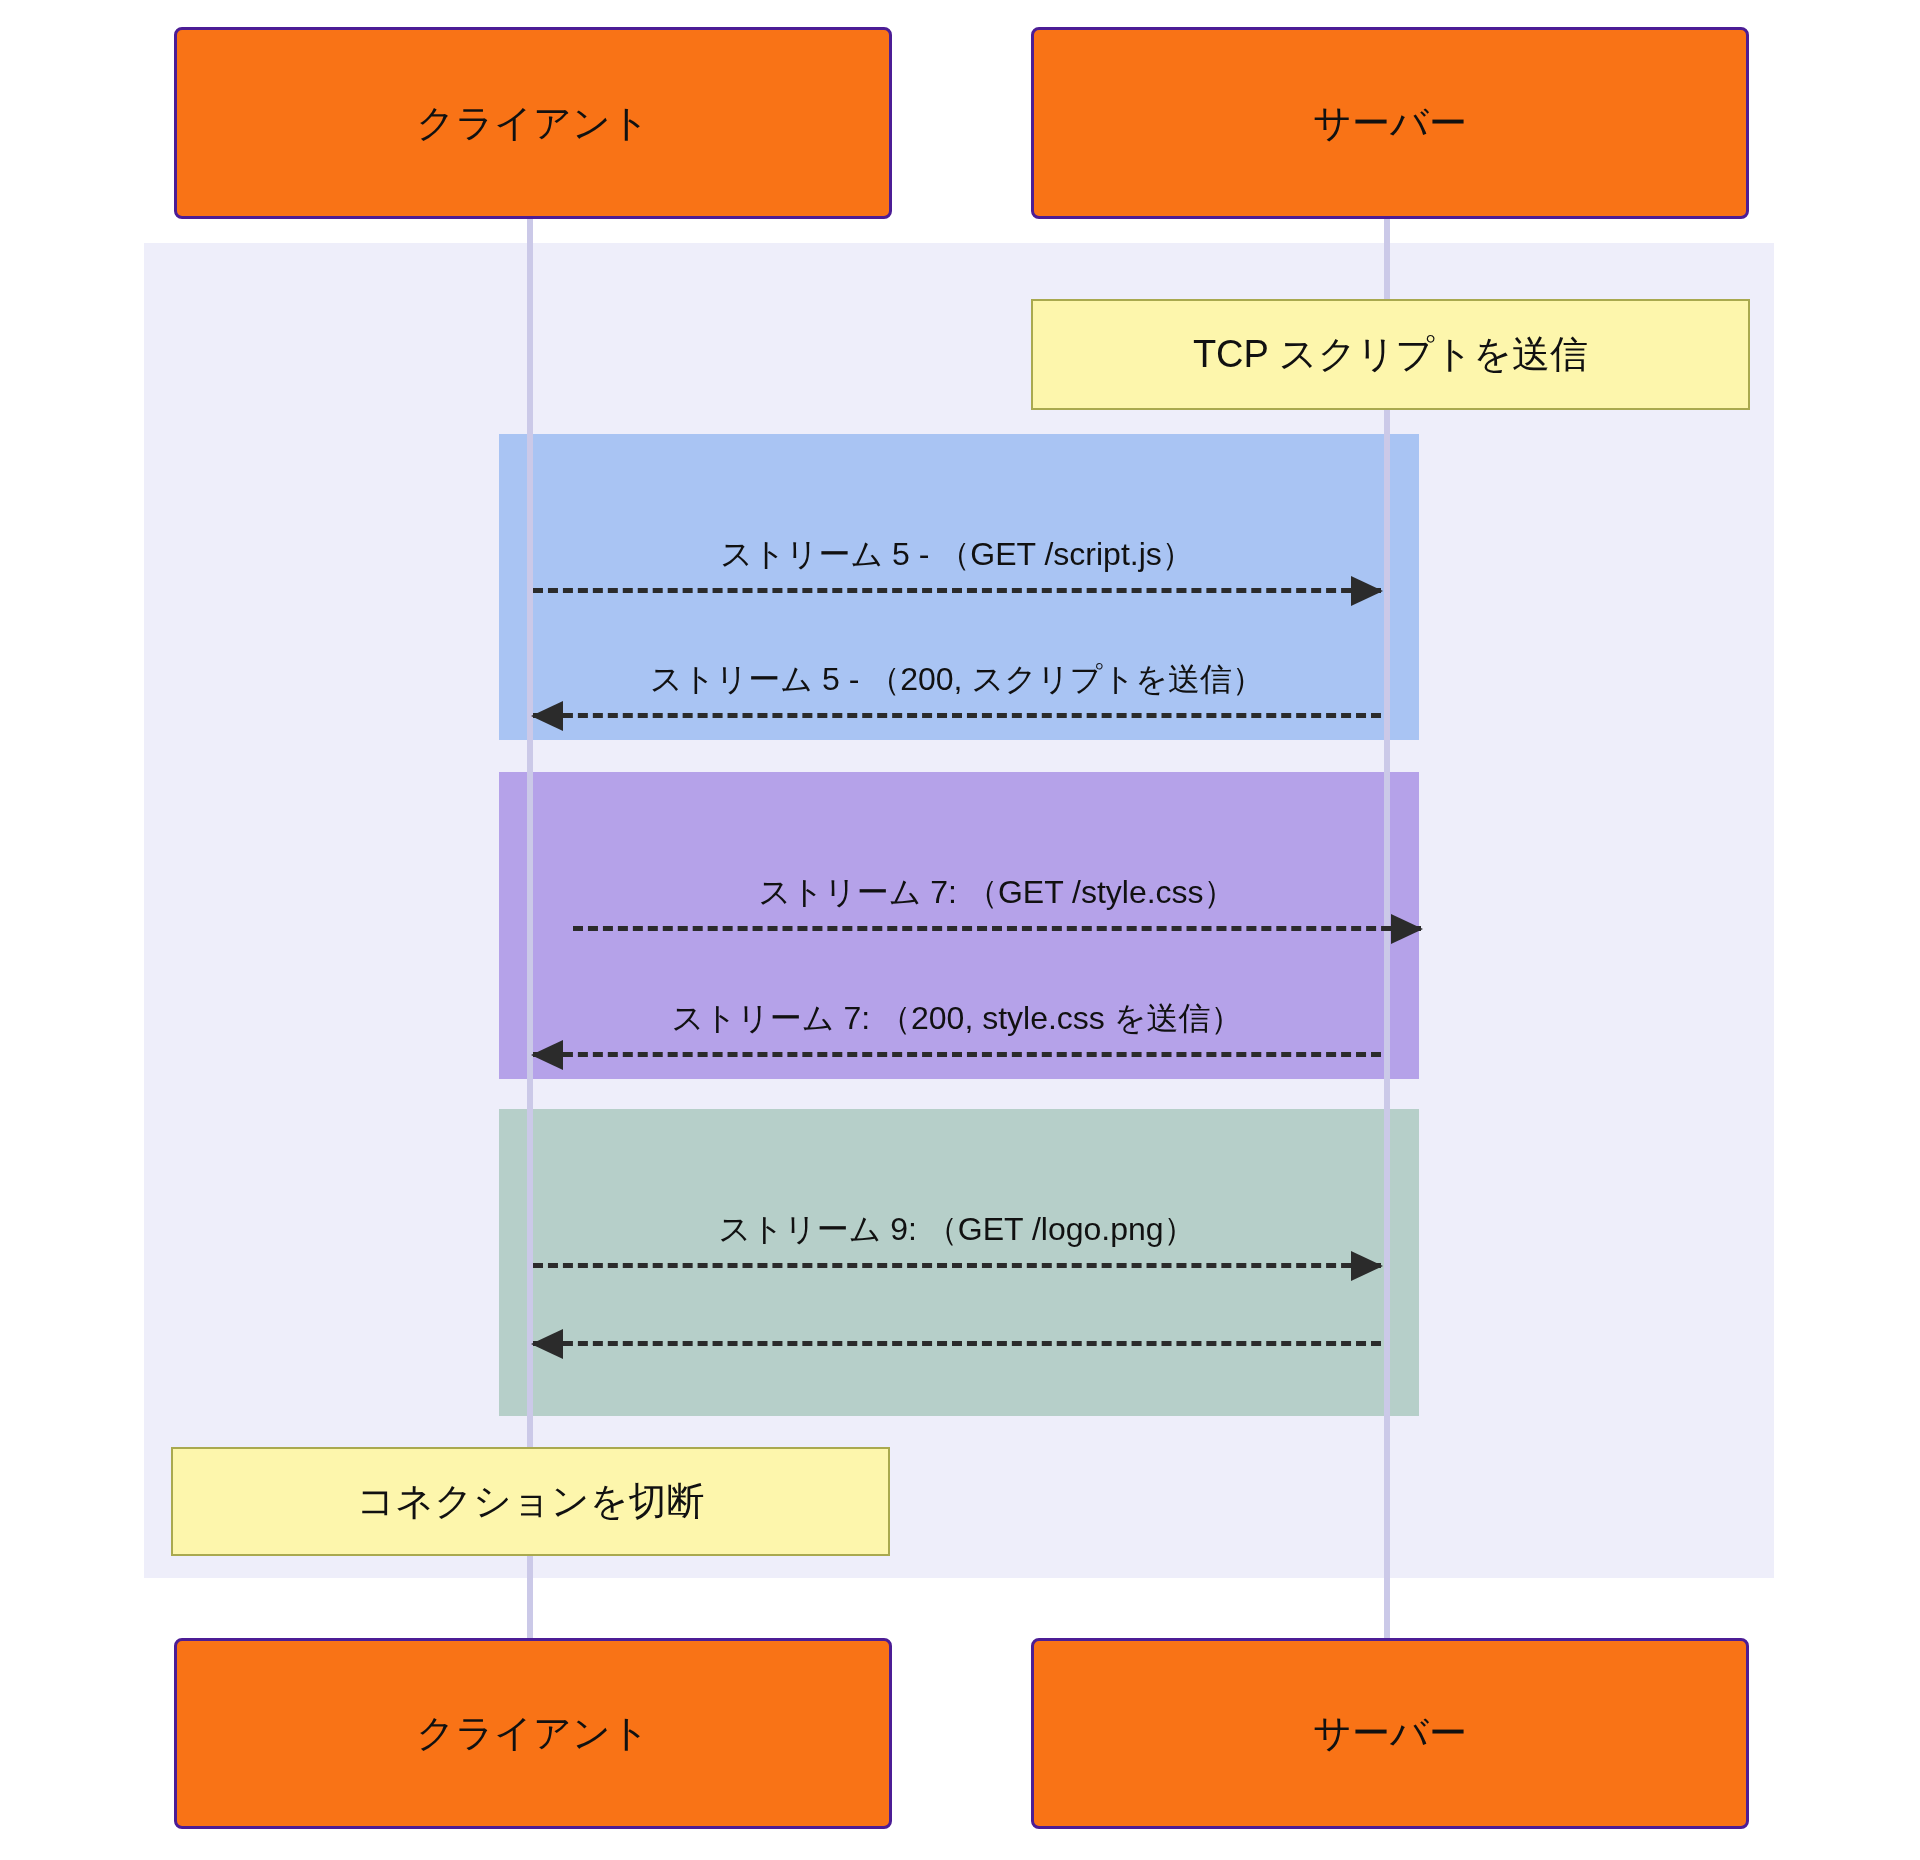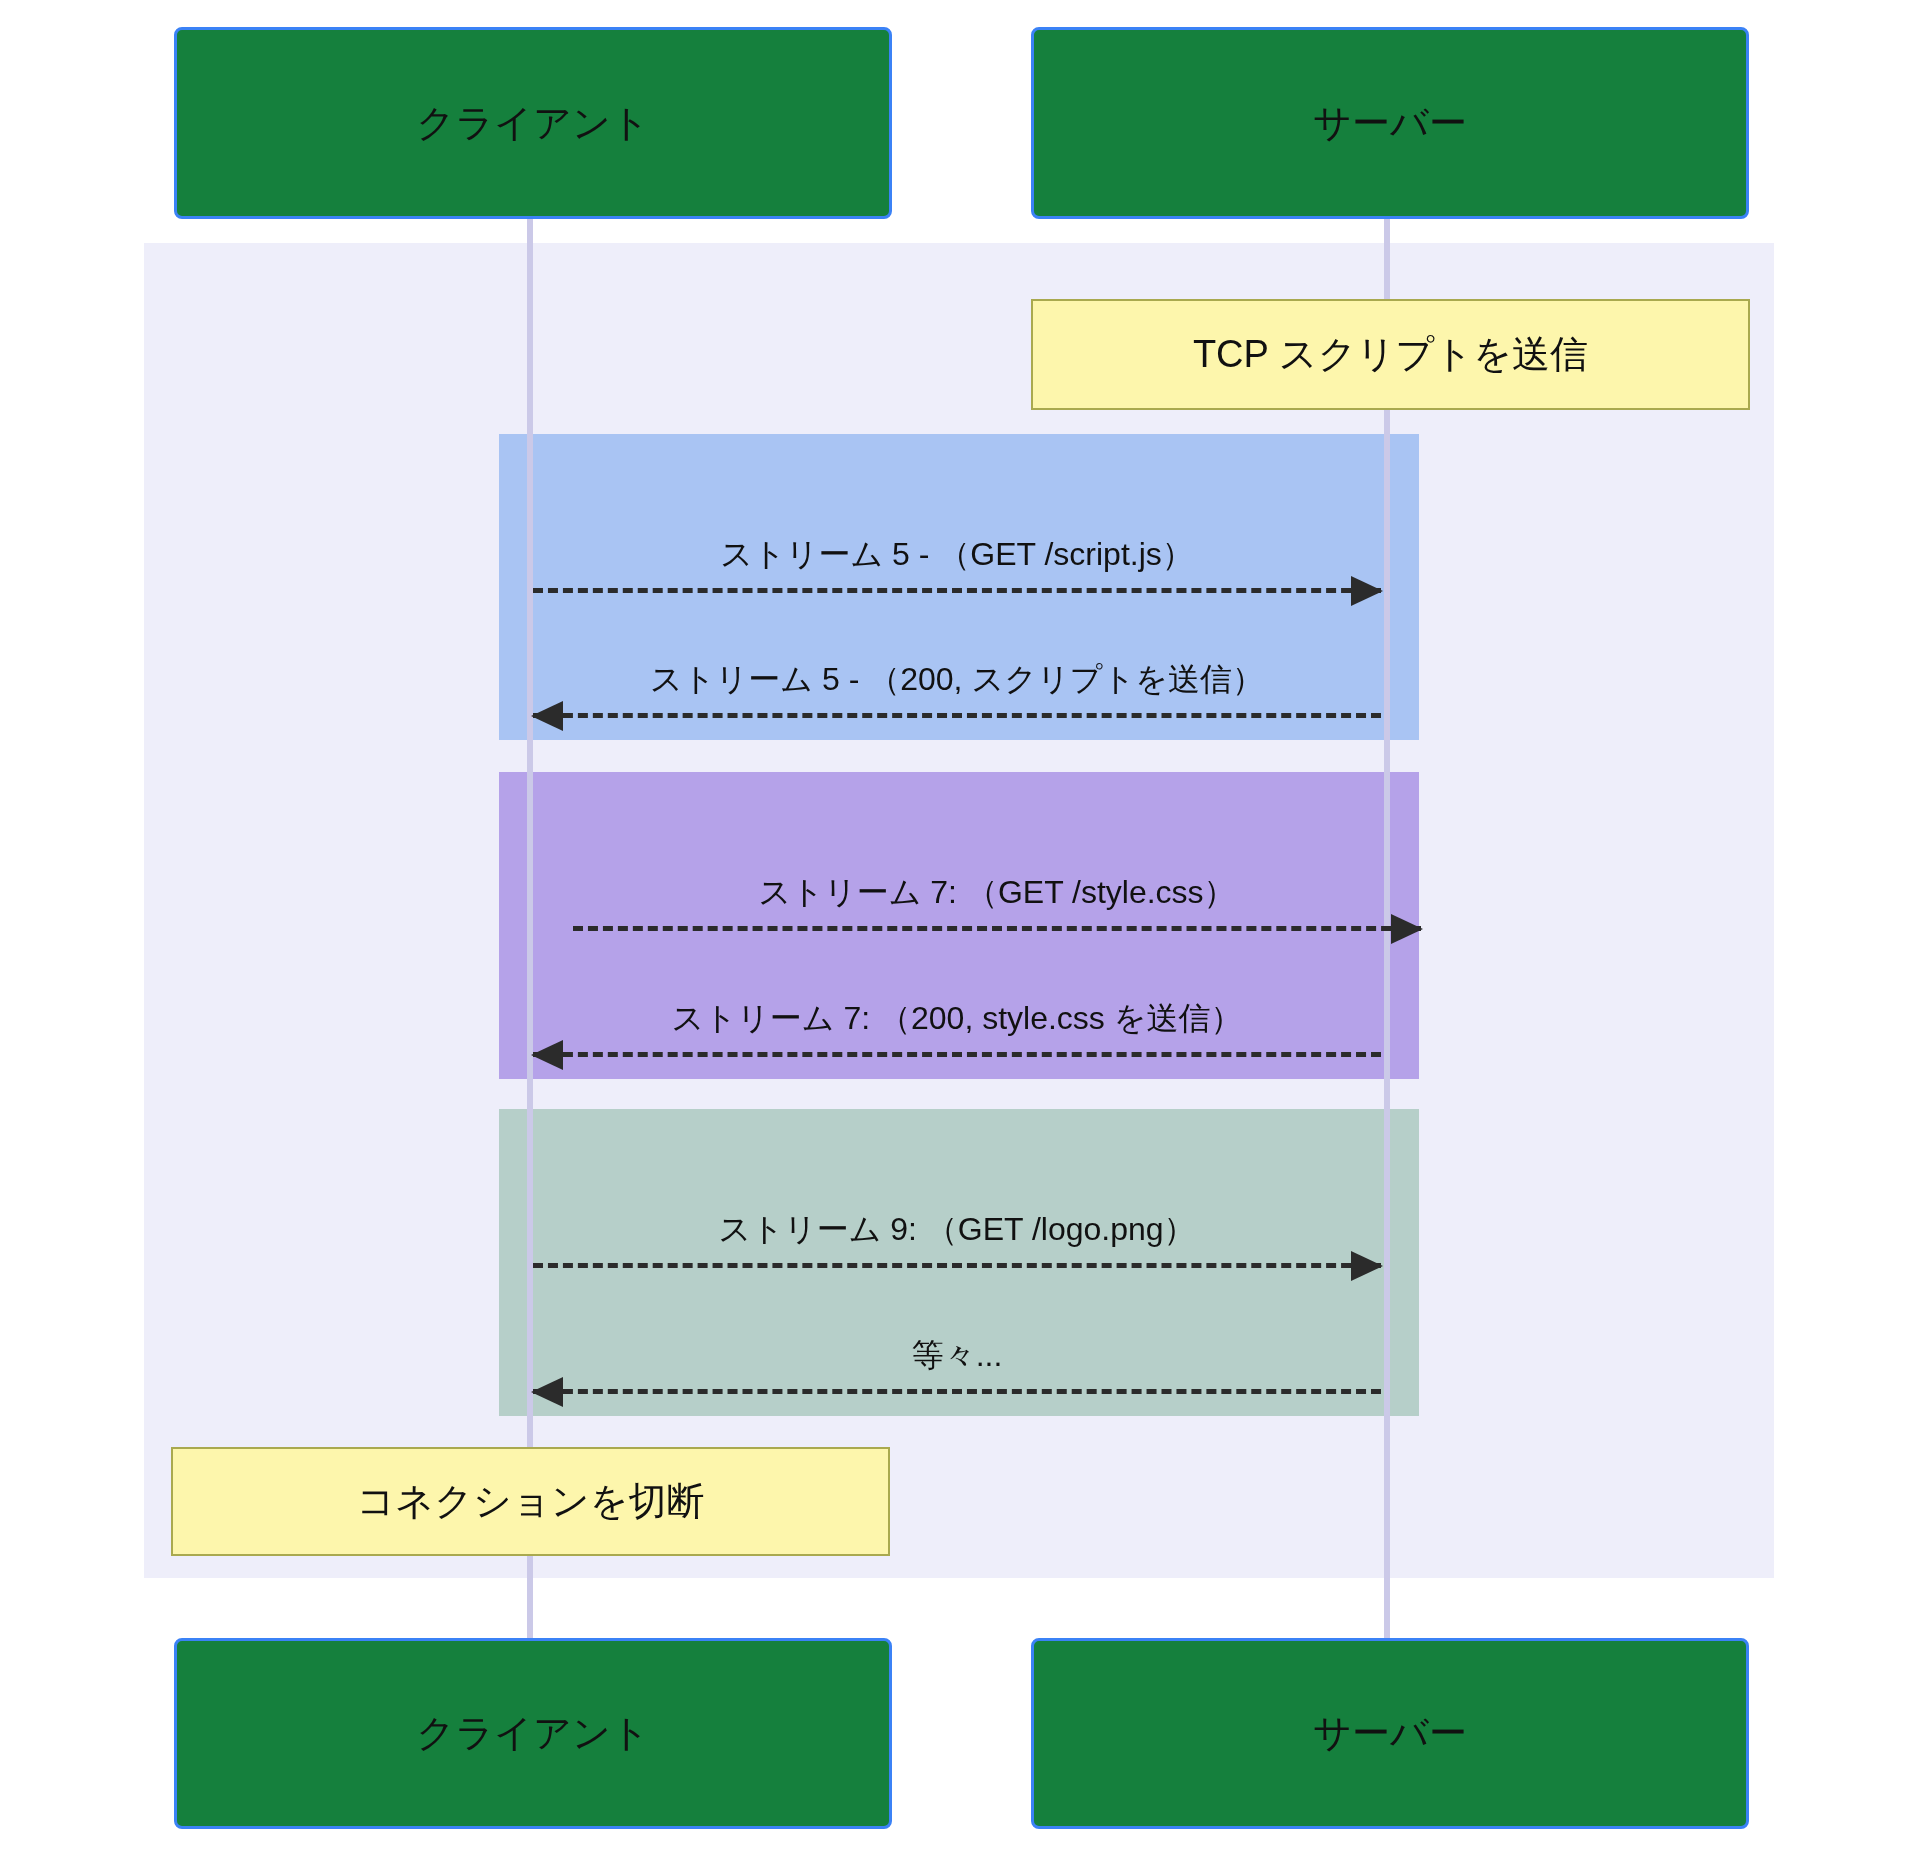--- a/index.html
+++ b/index.html
@@ -6,22 +6,22 @@
   .stage {
     position:relative; width:1920px; height:1860px; background:#ffffff;
     font-family:"Liberation Sans","DejaVu Sans",sans-serif; color:#111;
     overflow:hidden;
   }
   .bg-band { position:absolute; left:144px; top:243px; width:1630px; height:1335px; z-index:1; }
   .lifeline { position:absolute; top:213px; width:6px; height:1425px; z-index:3; }
   .lifeline.client { left:527px; }
   .lifeline.server { left:1384px; }
   .actor-box {
-    position:absolute; width:712px; height:186px; background:#15803d;
-    border:3px solid #3b82f6; border-radius:8px; z-index:4;
+    position:absolute; width:712px; height:186px; background:#f97316;
+    border:3px solid #4c1d95; border-radius:8px; z-index:4;
     display:flex; align-items:center; justify-content:center;
     font-size:38px;
   }
   .actor-box.client { left:174px; }
   .actor-box.server { left:1031px; }
   .actor-box.top { top:27px; }
   .actor-box.bottom { top:1638px; height:185px; }
   .stream-rect { position:absolute; left:499px; width:920px; z-index:2; }
   .stream-rect.s5 { top:434px; height:306px; }
   .stream-rect.s7 { top:772px; height:307px; }
@@ -102,21 +102,20 @@
     </div>
   </div>
 
   <div class="msg m5">
     <div class="msg-label">ストリーム 9: （GET /logo.png）</div>
     <div class="msg-line">
       <div class="head right"></div>
     </div>
   </div>
   <div class="msg m6">
-    <div class="msg-label">等々...</div>
     <div class="msg-line">
       <div class="head left"></div>
     </div>
   </div>
 
   <div class="note disconnect" style="background-color: rgb(253, 246, 172);">
     <span>コネクションを切断</span>
   </div>
 
   <div class="actor-box client bottom">

